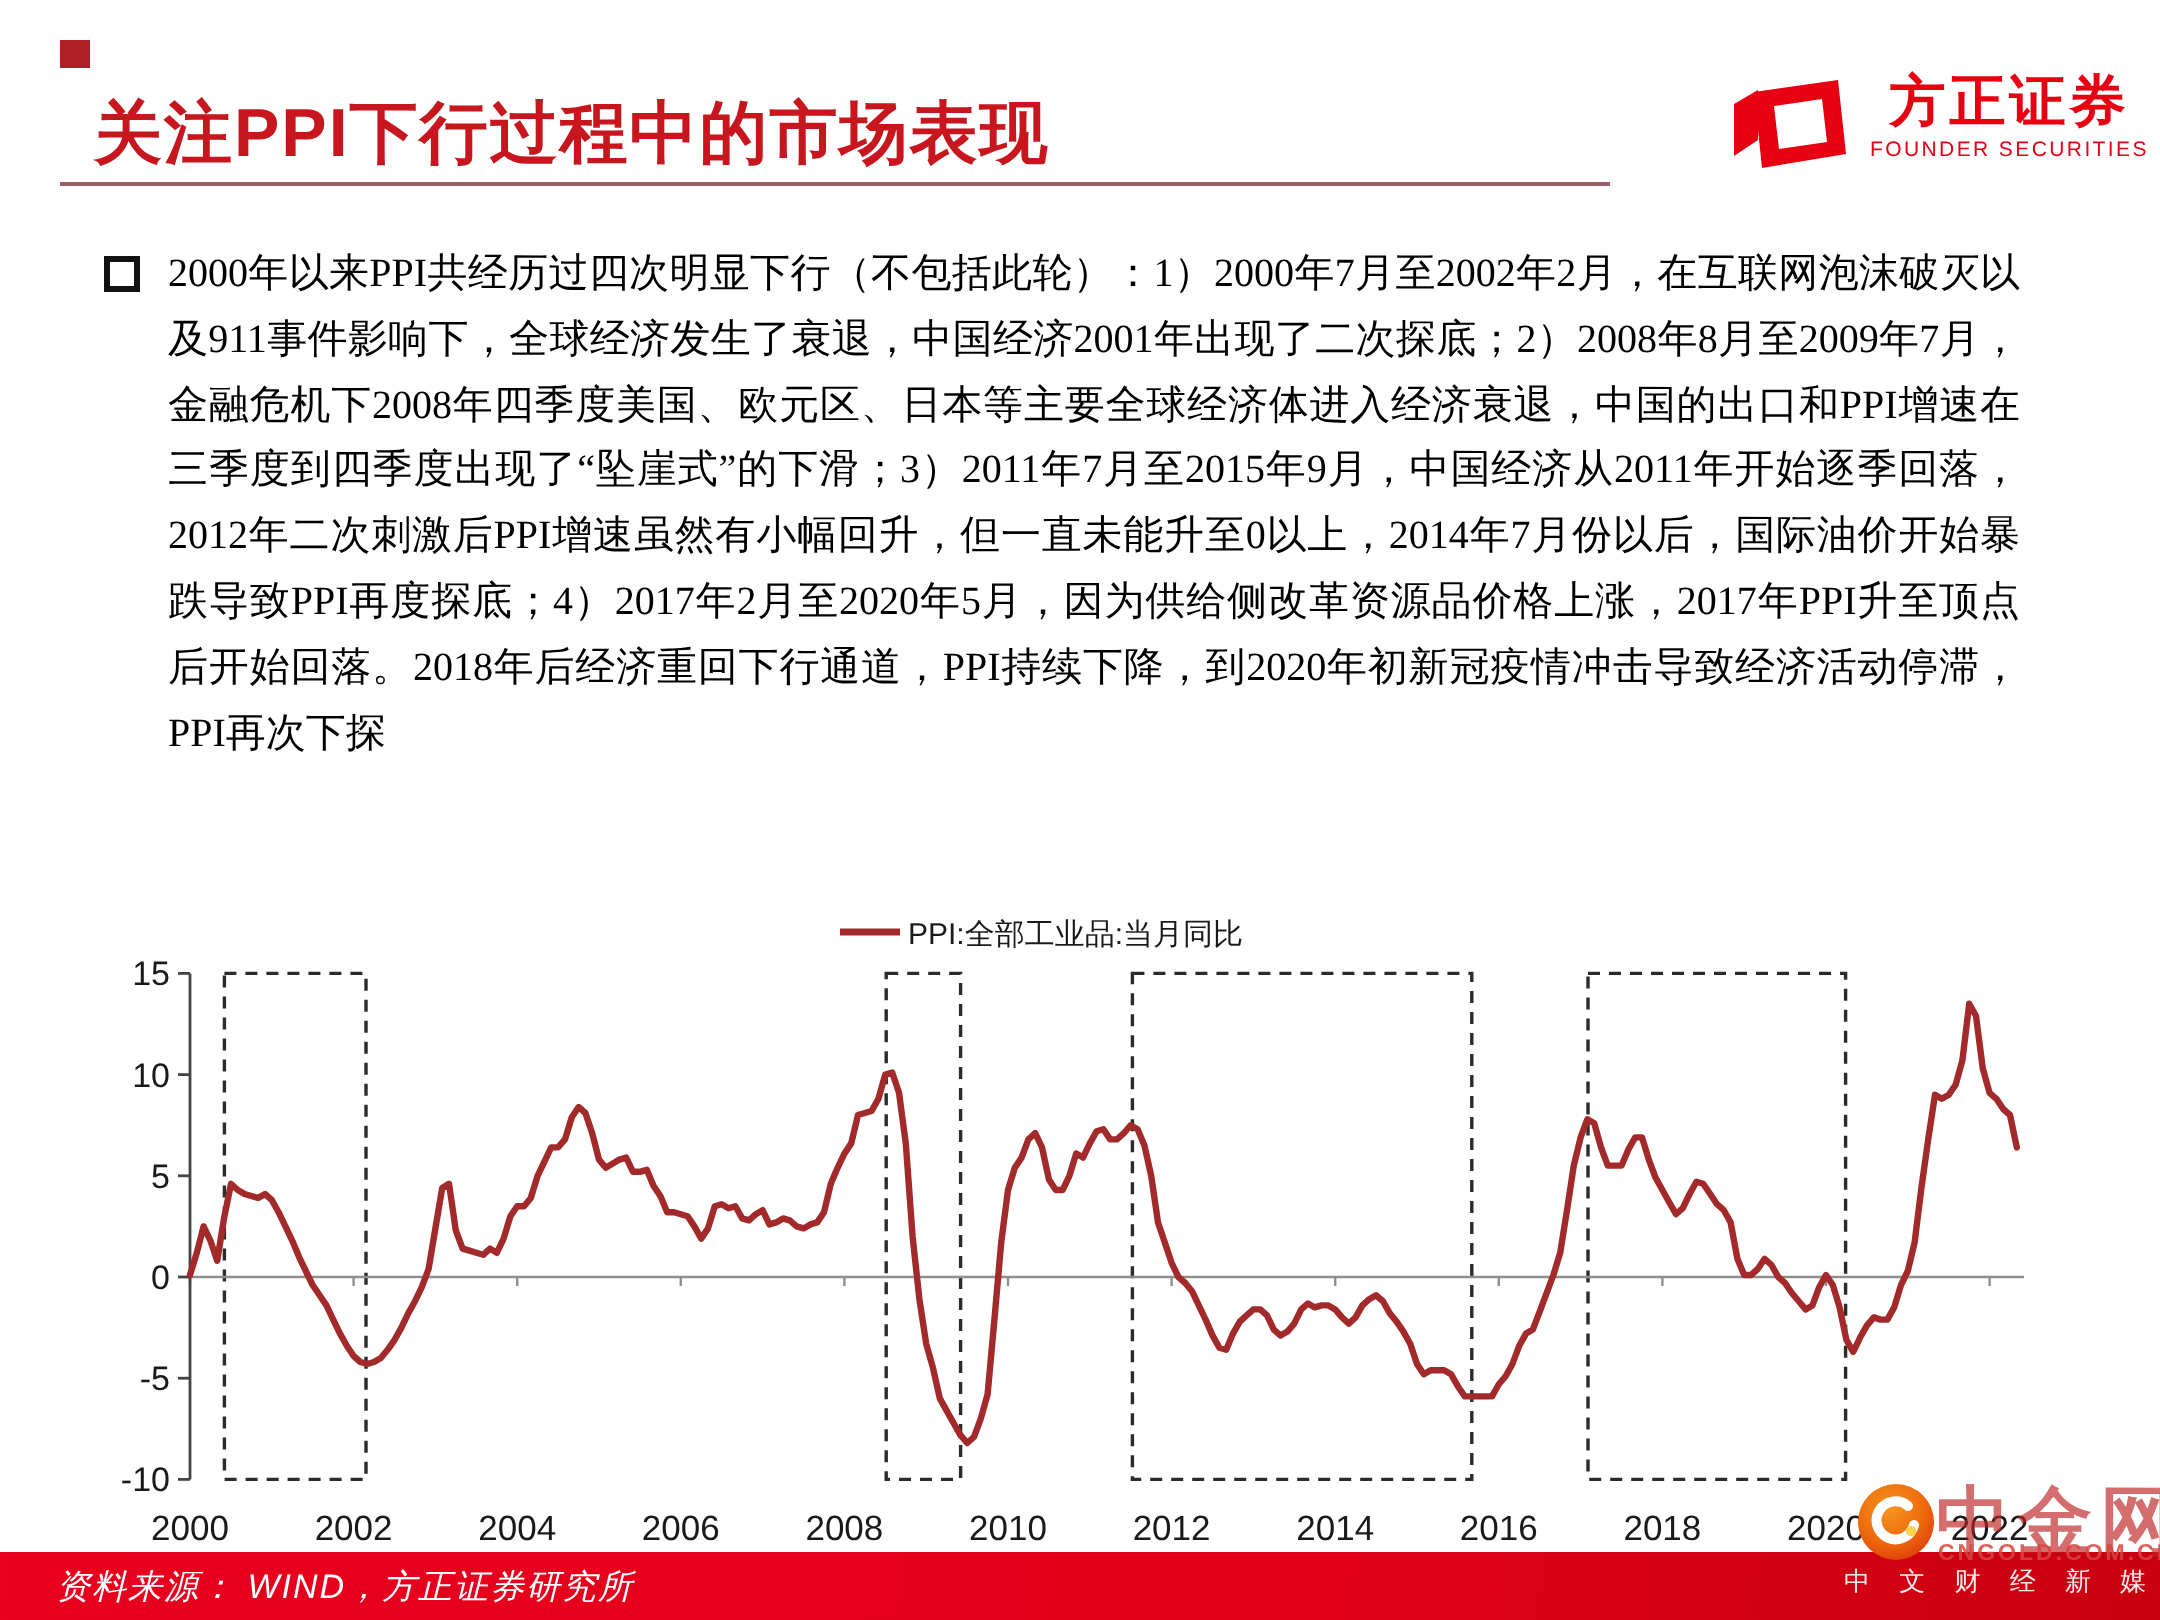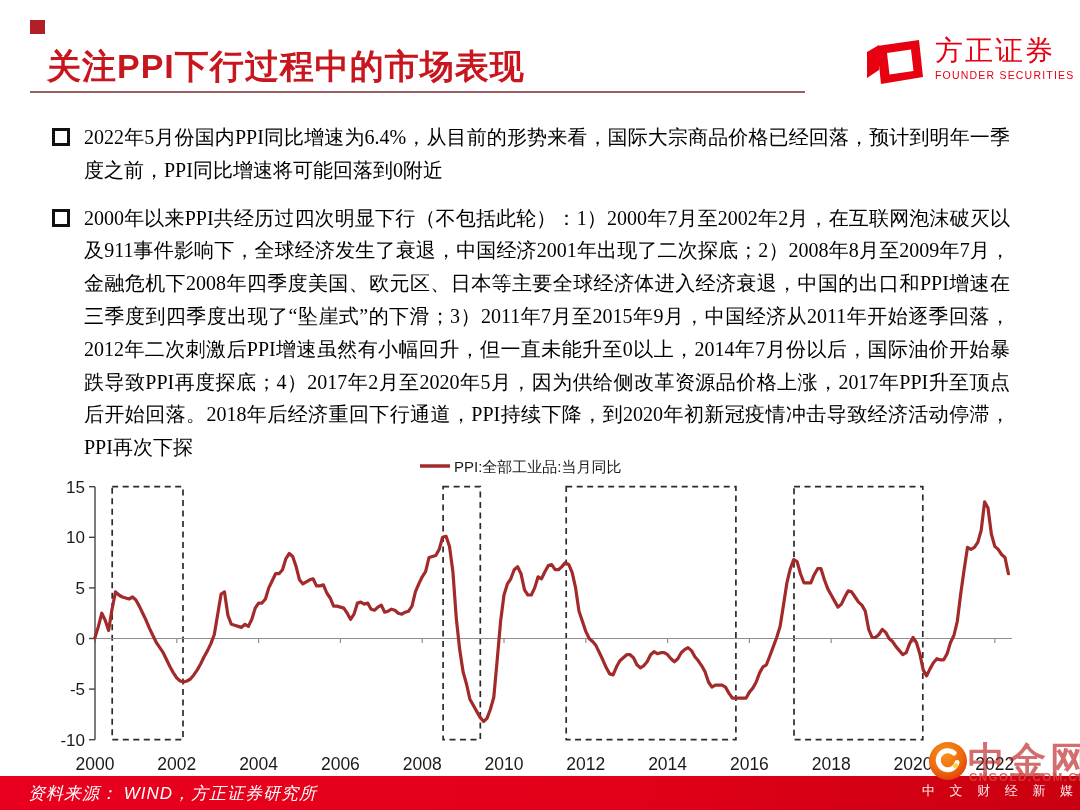--- a/index.html
+++ b/index.html
@@ -5,21 +5,21 @@
   html,body{margin:0;padding:0;background:#e9e9e9;}
   .slide{position:relative;width:1080px;height:810px;background:#ffffff;overflow:hidden;
          font-family:"Liberation Sans","DejaVu Sans",sans-serif;padding-left:28px;}
   
   .corner-square{position:absolute;left:30px;top:20px;width:15px;height:14px;background:#B01E28;}
   .page-title{position:absolute;left:47px;top:44px;font-size:34px;font-weight:bold;color:#C8161E;
               letter-spacing:1px;font-family:"Liberation Sans","DejaVu Sans",sans-serif;}
   .title-underline{position:absolute;left:30px;top:91px;width:775px;height:2px;background:#9A5F63;}
   .logo{position:absolute;left:865px;top:36px;display:flex;align-items:flex-start;}
   .logo-mark{width:62px;height:52px;margin-right:8px;}
-  .logo-text-cn{font-size:28px;font-weight:normal;color:#E60012;letter-spacing:2px;line-height:30px;}
+  .logo-text-cn{font-size:28px;font-weight:bold;color:#E60012;letter-spacing:2px;line-height:30px;text-align:center;}
   .logo-text-en{font-size:10.5px;font-weight:normal;color:#E60012;letter-spacing:1.2px;margin-top:3px;}
   
   .bullets{position:absolute;left:52px;top:121px;width:958px;}
   .bullet{display:flex;margin-bottom:15px;}
   .bullet-marker{flex:0 0 auto;width:12px;height:12px;border:3px solid #111;margin:7px 14px 0 0;}
   .bullet-text{width:929px;font-size:20px;line-height:32.8px;color:#000;text-align:justify;
                font-family:"Liberation Serif","DejaVu Serif",serif;}
   
   .chart{position:absolute;left:0;top:445px;width:1080px;height:335px;z-index:1;}
   .chart text{font-family:"Liberation Sans","DejaVu Sans",sans-serif;}
@@ -52,24 +52,20 @@
       <polygon points="2,16 14,9 14,34 2,42" fill="#E60012"></polygon>
       <path d="M12 10 L54 4 L58 41 L16 48 Z M22 17 L46 13.5 L48.5 35 L24.5 38.5 Z" fill="#E60012" fill-rule="evenodd"></path>
     </svg>
     <div>
       <div class="logo-text-cn">方正证券</div>
       <div class="logo-text-en">FOUNDER SECURITIES</div>
     </div>
   </div>
 
   <div class="bullets">
-    <div class="bullet">
-      <div class="bullet-marker"></div>
-      <div class="bullet-text">2022年5月份国内PPI同比增速为6.4%，从目前的形势来看，国际大宗商品价格已经回落，预计到明年一季度之前，PPI同比增速将可能回落到0附近</div>
-    </div>
     <div class="bullet">
       <div class="bullet-marker"></div>
       <div class="bullet-text">2000年以来PPI共经历过四次明显下行（不包括此轮）：1）2000年7月至2002年2月，在互联网泡沫破灭以及911事件影响下，全球经济发生了衰退，中国经济2001年出现了二次探底；2）2008年8月至2009年7月，金融危机下2008年四季度美国、欧元区、日本等主要全球经济体进入经济衰退，中国的出口和PPI增速在三季度到四季度出现了“坠崖式”的下滑；3）2011年7月至2015年9月，中国经济从2011年开始逐季回落，2012年二次刺激后PPI增速虽然有小幅回升，但一直未能升至0以上，2014年7月份以后，国际油价开始暴跌导致PPI再度探底；4）2017年2月至2020年5月，因为供给侧改革资源品价格上涨，2017年PPI升至顶点后开始回落。2018年后经济重回下行通道，PPI持续下降，到2020年初新冠疫情冲击导致经济活动停滞，PPI再次下探</div>
     </div>
   </div>
 
   <svg class="chart" viewBox="0 0 1080 335">
       <rect x="112.2" y="41.7" width="70.8" height="253.0" fill="none" stroke="#2b2b2b" stroke-width="1.7" stroke-dasharray="6 4.5"></rect>
       <rect x="443.1" y="41.7" width="37.2" height="253.0" fill="none" stroke="#2b2b2b" stroke-width="1.7" stroke-dasharray="6 4.5"></rect>
       <rect x="566.2" y="41.7" width="169.7" height="253.0" fill="none" stroke="#2b2b2b" stroke-width="1.7" stroke-dasharray="6 4.5"></rect>

